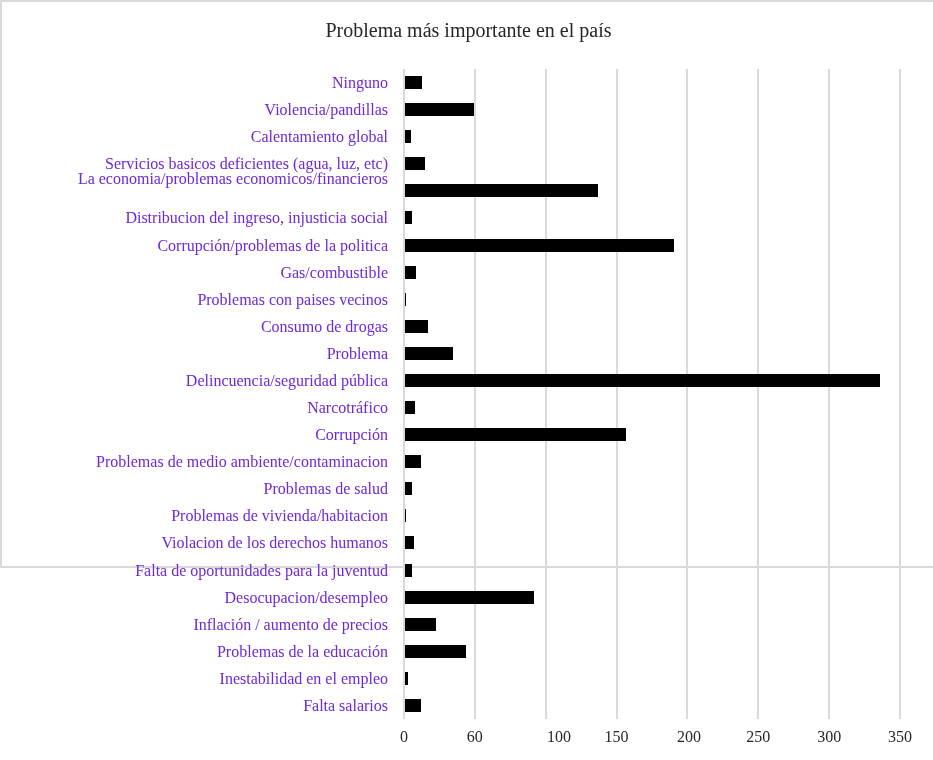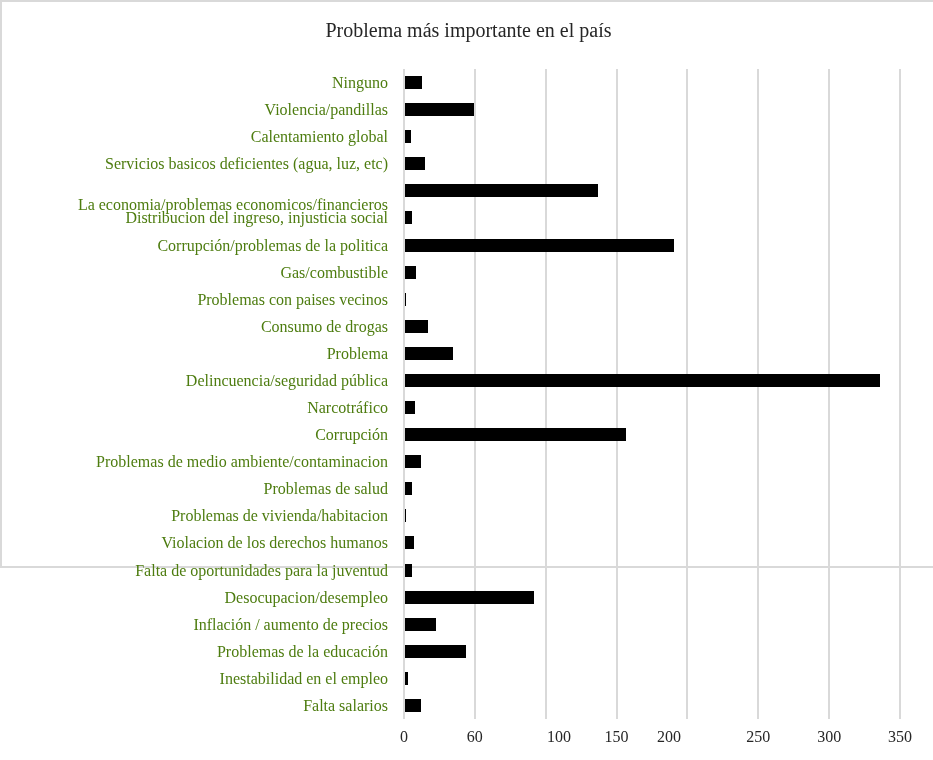--- a/index.html
+++ b/index.html
@@ -14,38 +14,38 @@
   }
   .title {
     position: absolute; left: 0; width: 933px; top: 17px;
     text-align: center; font-size: 20px; color: #262626;
   }
   .plot { position: absolute; left: 402px; top: 67px; width: 530px; height: 650px; }
   .grid { position: absolute; top: 0; height: 650px; width: 2px; background: #d9d9d9; }
   .bar { position: absolute; height: 13px; background: #000000; }
   .cat {
     position: absolute; right: 545px; height: 27px; line-height: 27px;
-    font-size: 16px; white-space: nowrap; text-align: center; color: #4d7c0f;
+    font-size: 16px; white-space: nowrap; text-align: center; color: #6d28d9;
   }
   .tick {
     position: absolute; top: 726px; width: 50px; margin-left: -25px;
     text-align: center; font-size: 16px; color: #262626;
   }
 </style>
 </head>
 <body>
 
 <div class="frame">
   <div class="title">Problema más importante en el país</div>
   <div id="cats">
       <div class="cat" style="top: 67px;">Ninguno</div>
       <div class="cat" style="top: 94.0833px; margin-left: 34px;">Violencia/pandillas</div>
       <div class="cat" style="top: 121.167px;">Calentamiento global</div>
       <div class="cat" style="top: 148.25px;">Servicios basicos deficientes (agua, luz, etc)</div>
-      <div class="cat" style="top: 189px;">La economia/problemas economicos/financieros</div>
+      <div class="cat" style="top: 163px;">La economia/problemas economicos/financieros</div>
       <div class="cat" style="top: 202.417px;">Distribucion del ingreso, injusticia social</div>
       <div class="cat" style="top: 229.5px;">Corrupción/problemas de la politica</div>
       <div class="cat" style="top: 256.583px;">Gas/combustible</div>
       <div class="cat" style="top: 283.667px;">Problemas con paises vecinos</div>
       <div class="cat" style="top: 310.75px;">Consumo de drogas</div>
       <div class="cat" style="top: 337.833px;">Problema</div>
       <div class="cat" style="top: 364.917px;">Delincuencia/seguridad pública</div>
       <div class="cat" style="top: 392px;">Narcotráfico</div>
       <div class="cat" style="top: 419.083px;">Corrupción</div>
       <div class="cat" style="top: 446.167px;">Problemas de medio ambiente/contaminacion</div>
@@ -91,18 +91,18 @@
       <div class="bar" style="left: 1px; top: 548.708px; width: 31.1771px; background: rgb(0, 0, 0);"></div>
       <div class="bar" style="left: 1px; top: 575.792px; width: 60.9371px; background: rgb(0, 0, 0);"></div>
       <div class="bar" style="left: 1px; top: 602.875px; width: 2.83429px; background: rgb(0, 0, 0);"></div>
       <div class="bar" style="left: 1px; top: 629.958px; width: 15.5886px; background: rgb(0, 0, 0);"></div>
     </div>
   <div id="ticks">
       <div class="tick" style="left: 402px;">0</div>
       <div class="tick" style="left: 472.857px;">60</div>
       <div class="tick" style="left: 557px;">100</div>
       <div class="tick" style="left: 614.571px;">150</div>
-      <div class="tick" style="left: 667px;">200</div>
+      <div class="tick" style="left: 687px;">200</div>
       <div class="tick" style="left: 756.286px;">250</div>
       <div class="tick" style="left: 827.143px;">300</div>
       <div class="tick" style="left: 898px;">350</div>
     </div>
 </div>
 
 </body></html>

